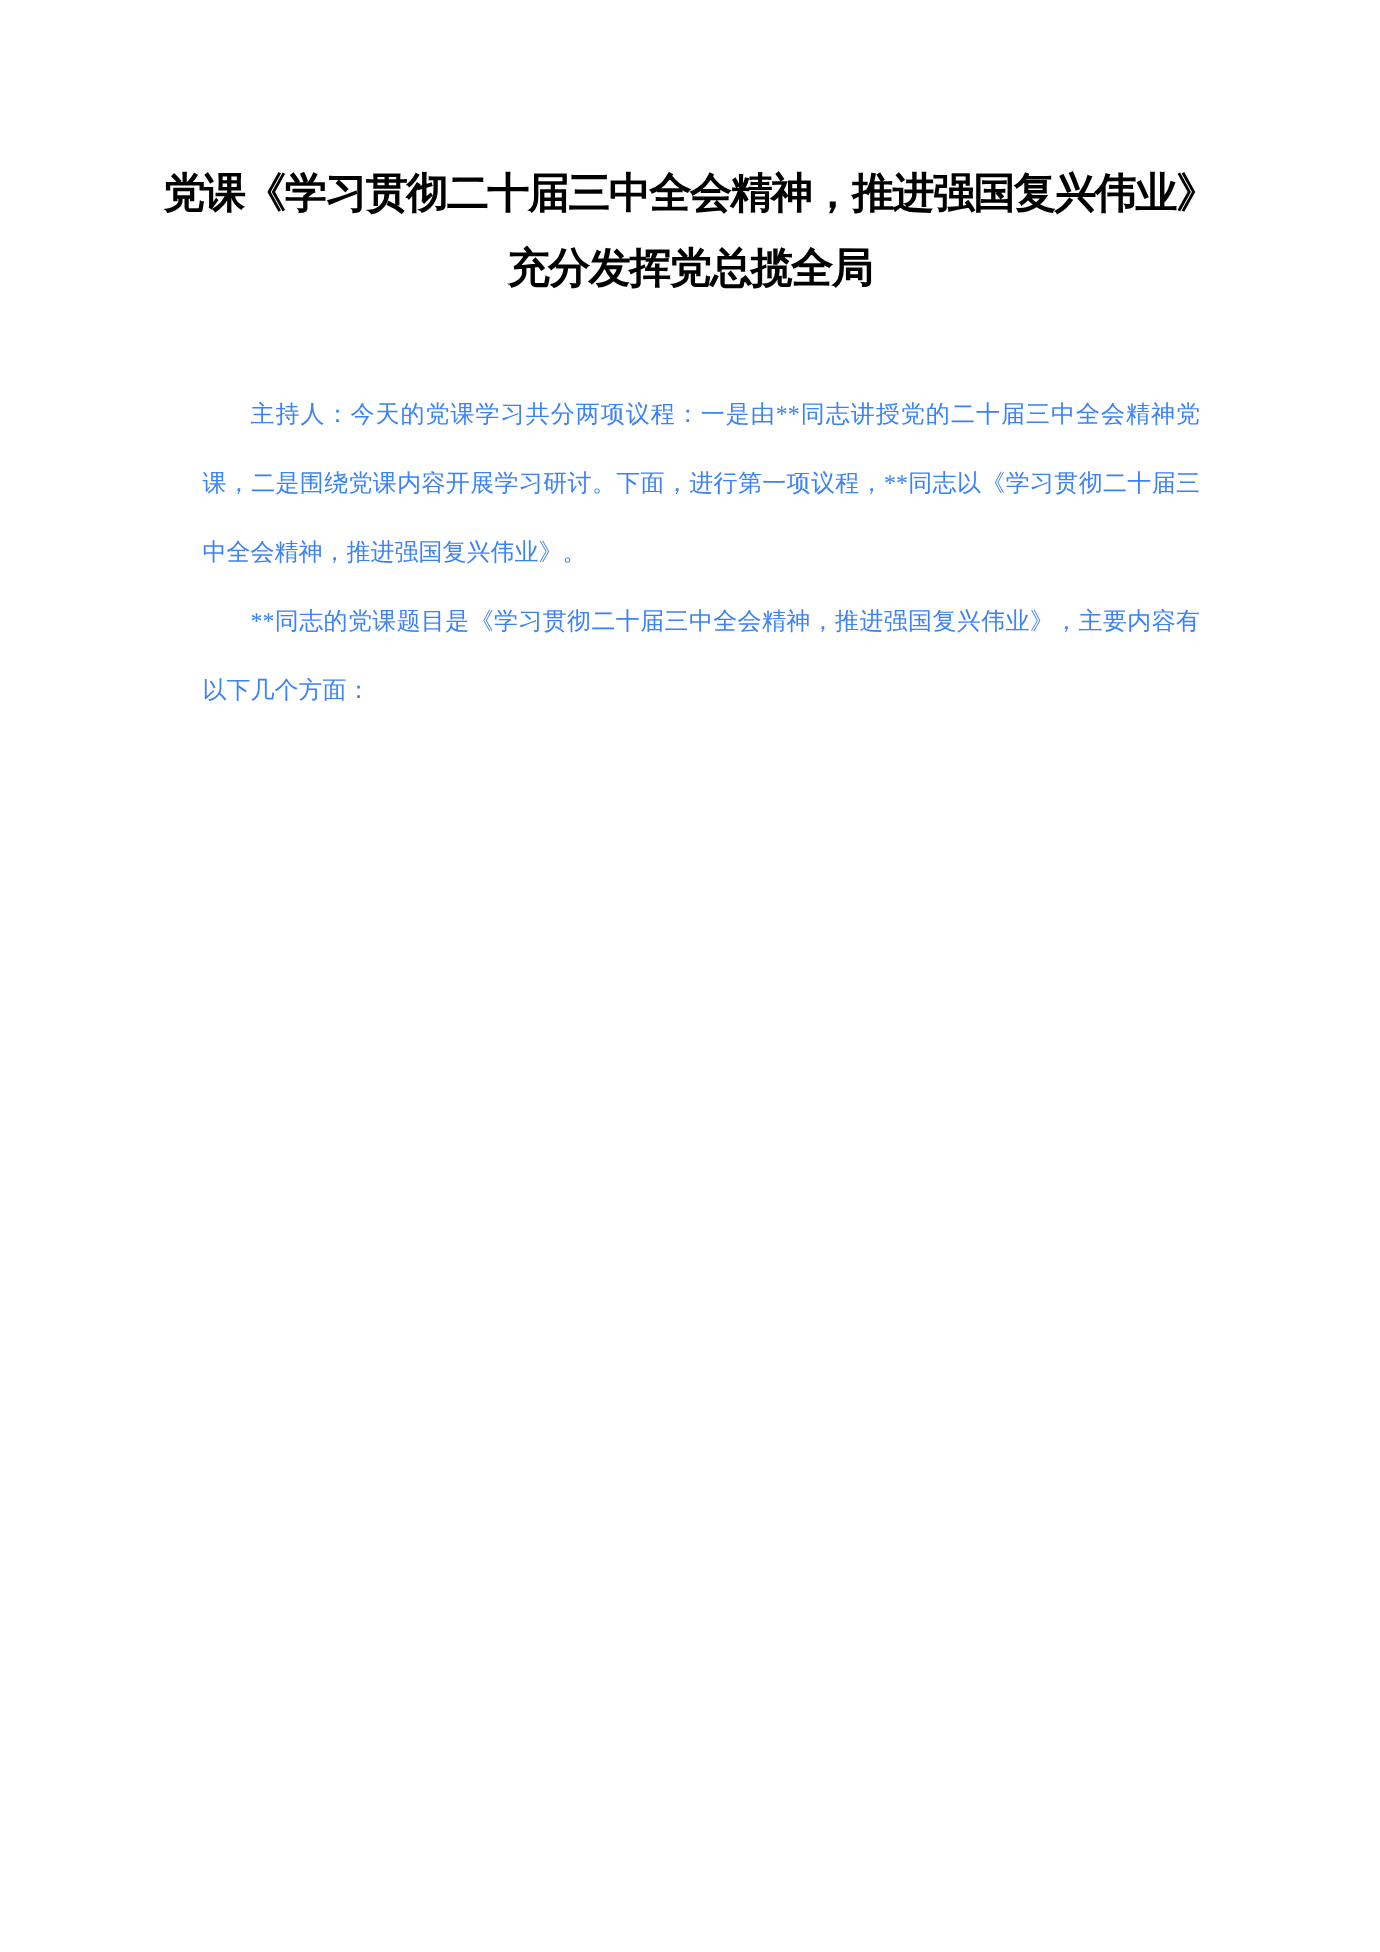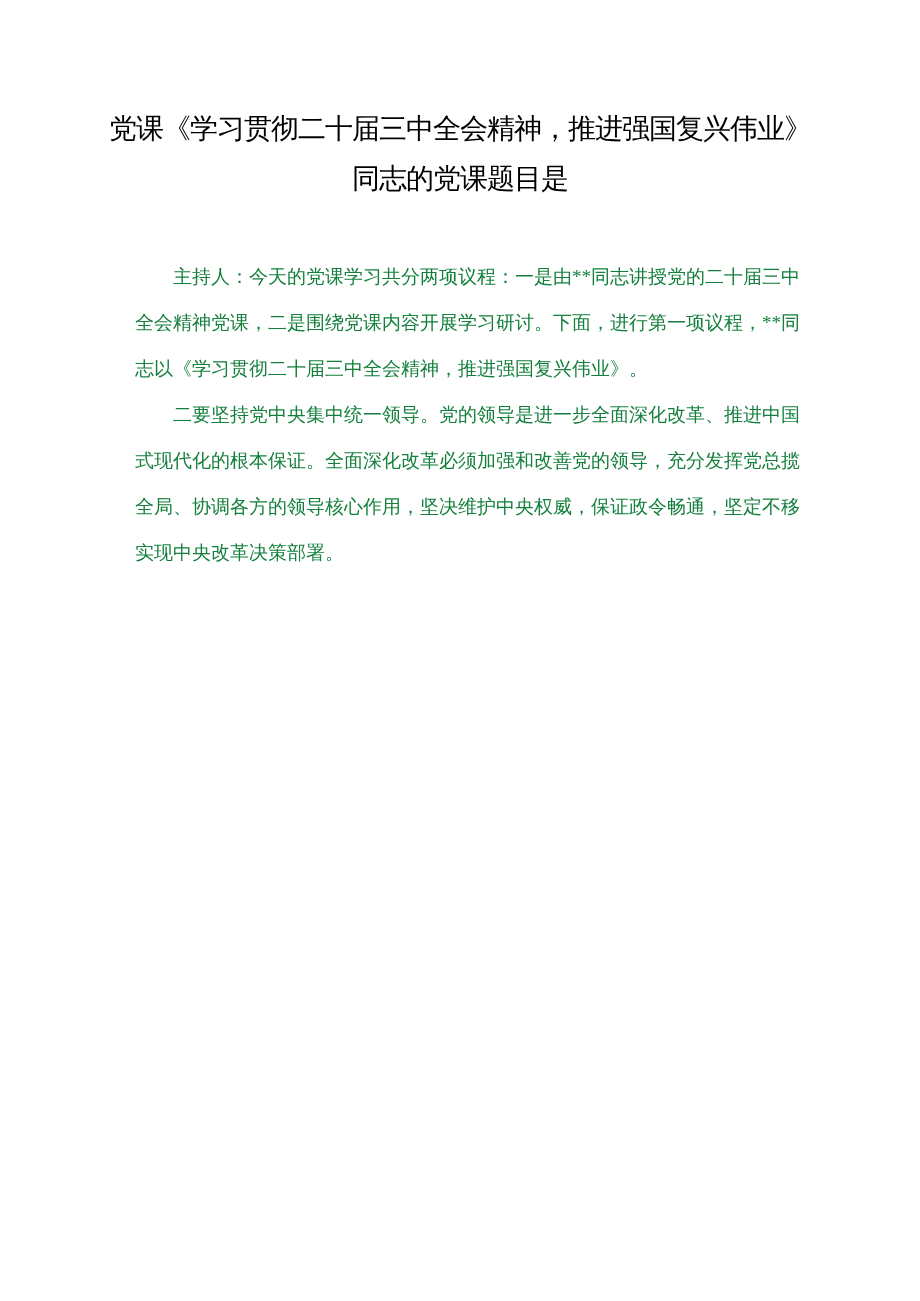--- a/index.html
+++ b/index.html
@@ -13,54 +13,54 @@
     height: 1301px;
     background: #ffffff;
     color: #000000;
     overflow: hidden;
     box-sizing: border-box;
   }
   .doc-title {
     margin: 104px 60px 0 60px;
     text-align: center;
     font-family: "Liberation Sans", "DejaVu Sans", sans-serif;
-    font-weight: 400;
+    font-weight: 700;
     font-size: 28px;
     line-height: 50px;
     color: #000000;
     letter-spacing: -1px;
   }
   .doc-title .title-line {
     display: block;
     white-space: nowrap;
   }
   .doc-body {
     margin: 50px 112px 0 135px;
     width: 665px;
     font-family: "Liberation Serif", "DejaVu Serif", serif;
-    font-size: 19px;
+    font-size: 16px;
     line-height: 46px;
     text-align: justify;
     text-justify: inter-ideograph;
-    color: #15803d;
+    color: #3b82f6;
   }
   .doc-body p {
     margin: 0;
     padding: 0;
     text-indent: 2em;
   }
 </style>
 </head>
 <body>
 
 <div class="page">
 
   <h1 class="doc-title">
     <span class="title-line">党课《学习贯彻二十届三中全会精神，推进强国复兴伟业》</span>
-    <span class="title-line">同志的党课题目是</span>
+    <span class="title-line">充分发挥党总揽全局</span>
   </h1>
 
   <div class="doc-body">
     <p>主持人：今天的党课学习共分两项议程：一是由**同志讲授党的二十届三中全会精神党课，二是围绕党课内容开展学习研讨。下面，进行第一项议程，**同志以《学习贯彻二十届三中全会精神，推进强国复兴伟业》。</p>
-    <p>二要坚持党中央集中统一领导。党的领导是进一步全面深化改革、推进中国式现代化的根本保证。全面深化改革必须加强和改善党的领导，充分发挥党总揽全局、协调各方的领导核心作用，坚决维护中央权威，保证政令畅通，坚定不移实现中央改革决策部署。</p>
+    <p>**同志的党课题目是《学习贯彻二十届三中全会精神，推进强国复兴伟业》，主要内容有以下几个方面：</p>
   </div>
 
 </div>
 
 </body></html>

